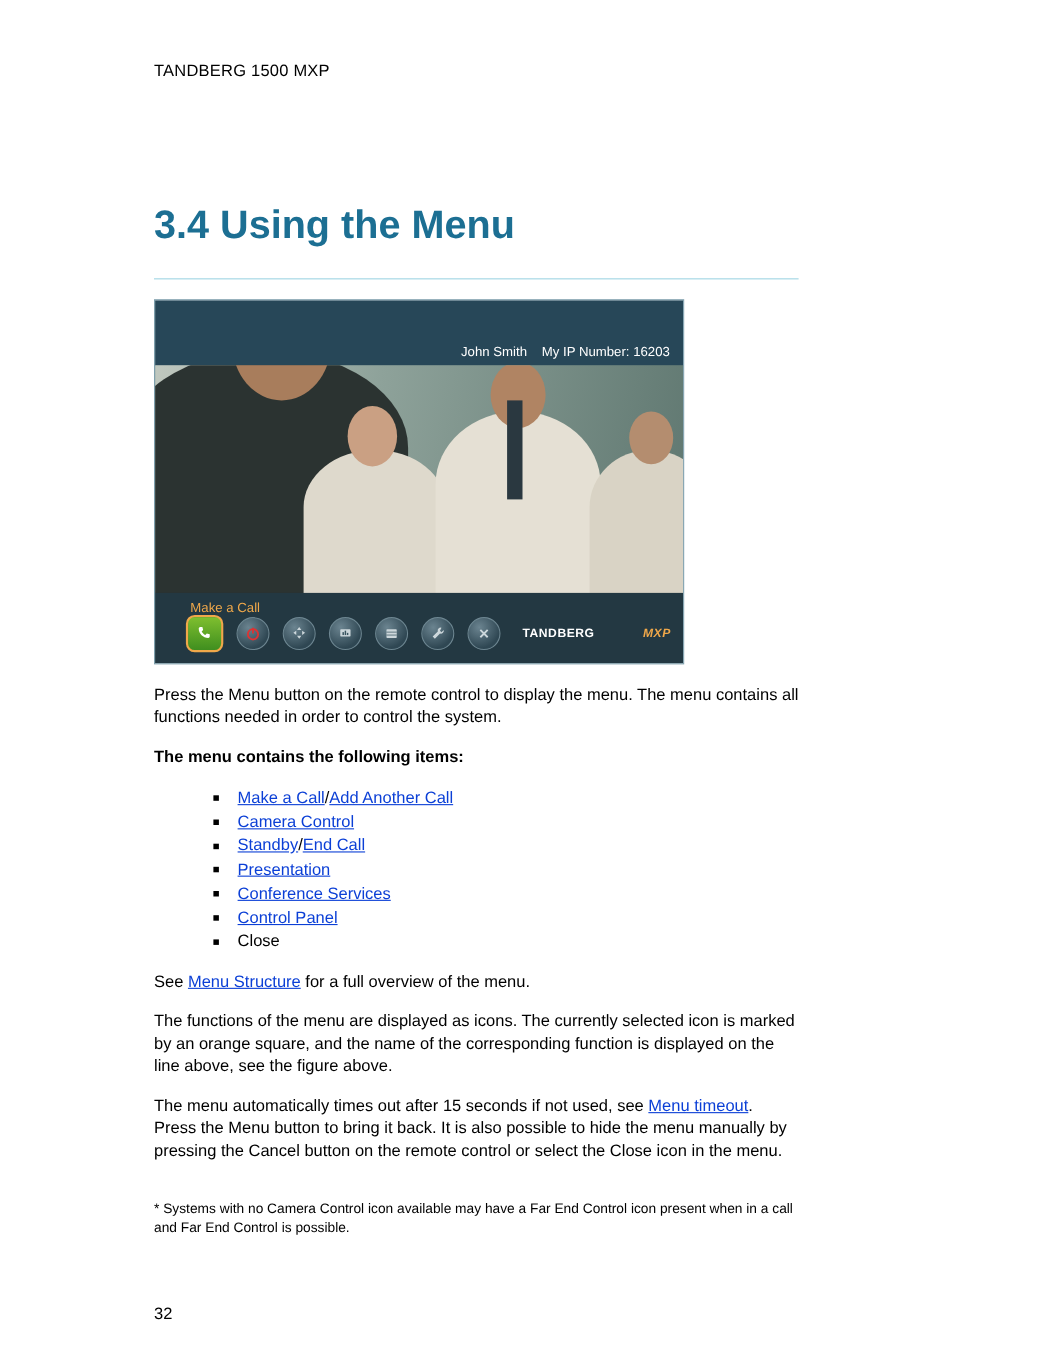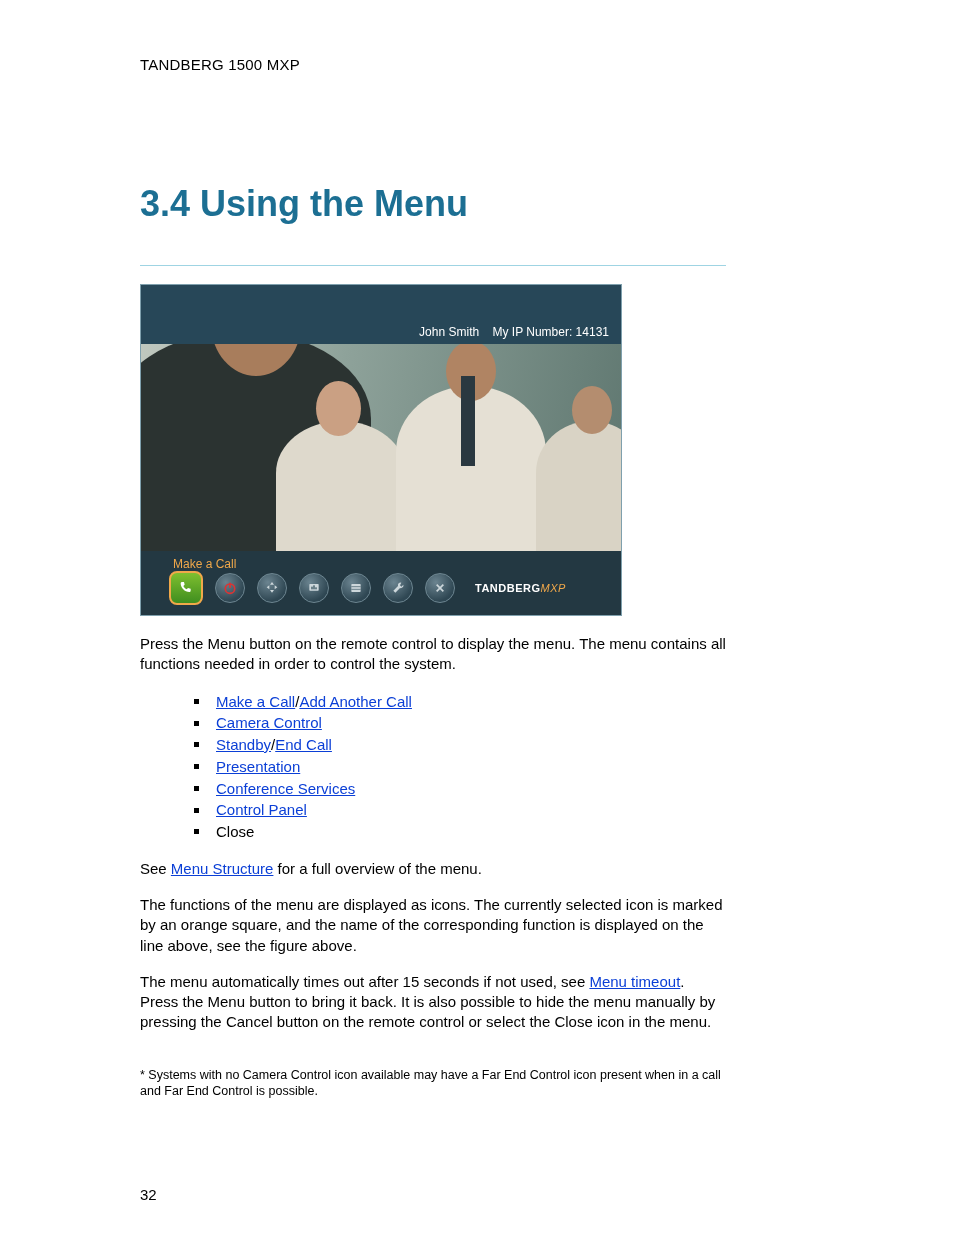--- a/index.html
+++ b/index.html
@@ -17,21 +17,21 @@
     position: relative;
   }
   .header-product {
     font-size: 15px;
     letter-spacing: 0.2px;
   }
   h1.section-title {
     font-size: 36px;
     font-weight: 700;
     color: #1c6f93;
-    margin: 110px 0 40px 0;
+    margin: 110px 0 28px 0;
   }
   hr.rule {
     border: none;
     border-top: 1px solid #9fd4e3;
     margin: 0 0 18px 0;
   }
 
   
   .screenshot {
     width: 480px;
@@ -115,21 +115,21 @@
     width: 34px; height: 34px;
   }
   .menu-icon svg { width: 16px; height: 16px; }
   .brand {
     color: #fff;
     font-size: 11px;
     font-weight: 700;
     letter-spacing: 0.5px;
     margin-left: 8px;
   }
-  .brand .mxp { color: #f0a84a; font-style: italic; font-weight: 400; }
+  .brand .mxp { color: #f0a84a; font-style: italic; font-weight: 700; padding-left: 44px; }
 
   
   p.body {
     font-size: 15px;
     line-height: 1.35;
     margin: 16px 0;
   }
   p.intro { margin-top: 18px; }
   .bold { font-weight: 700; }
   ul.menu-items {
@@ -174,21 +174,21 @@
 <div class="page">
   <div class="header-product">TANDBERG 1500 MXP</div>
 
   <h1 class="section-title">3.4 Using the Menu</h1>
   <hr class="rule">
 
   <div class="screenshot">
     <div class="status-bar">
       <span>John Smith</span>
       &nbsp;&nbsp;
-      <span>My IP Number: 14131</span>
+      <span>My IP Number: 16203</span>
     </div>
     <div class="video-area">
       <div class="person p1">
           <div class="head"></div>
         </div>
       <div class="person p2">
           <div class="head"></div>
         </div>
       <div class="person p3">
           <div class="head"></div>
@@ -244,20 +244,21 @@
         </div>
         <span class="brand">
           <span>TANDBERG</span><span class="mxp">MXP</span>
         </span>
       </div>
     </div>
   </div>
 
   <p class="body intro">Press the Menu button on the remote control to display the menu. The menu contains all functions needed in order to control the system.</p>
 
+  <p class="body bold">The menu contains the following items:</p>
 
   <ul class="menu-items">
     <li>
       <span class="link">Make a Call</span><span>/</span><span class="link">Add Another Call</span>
     </li>
     <li>
       <span class="link">Camera Control</span>
     </li>
     <li>
       <span class="link">Standby</span><span>/</span><span class="link">End Call</span>

